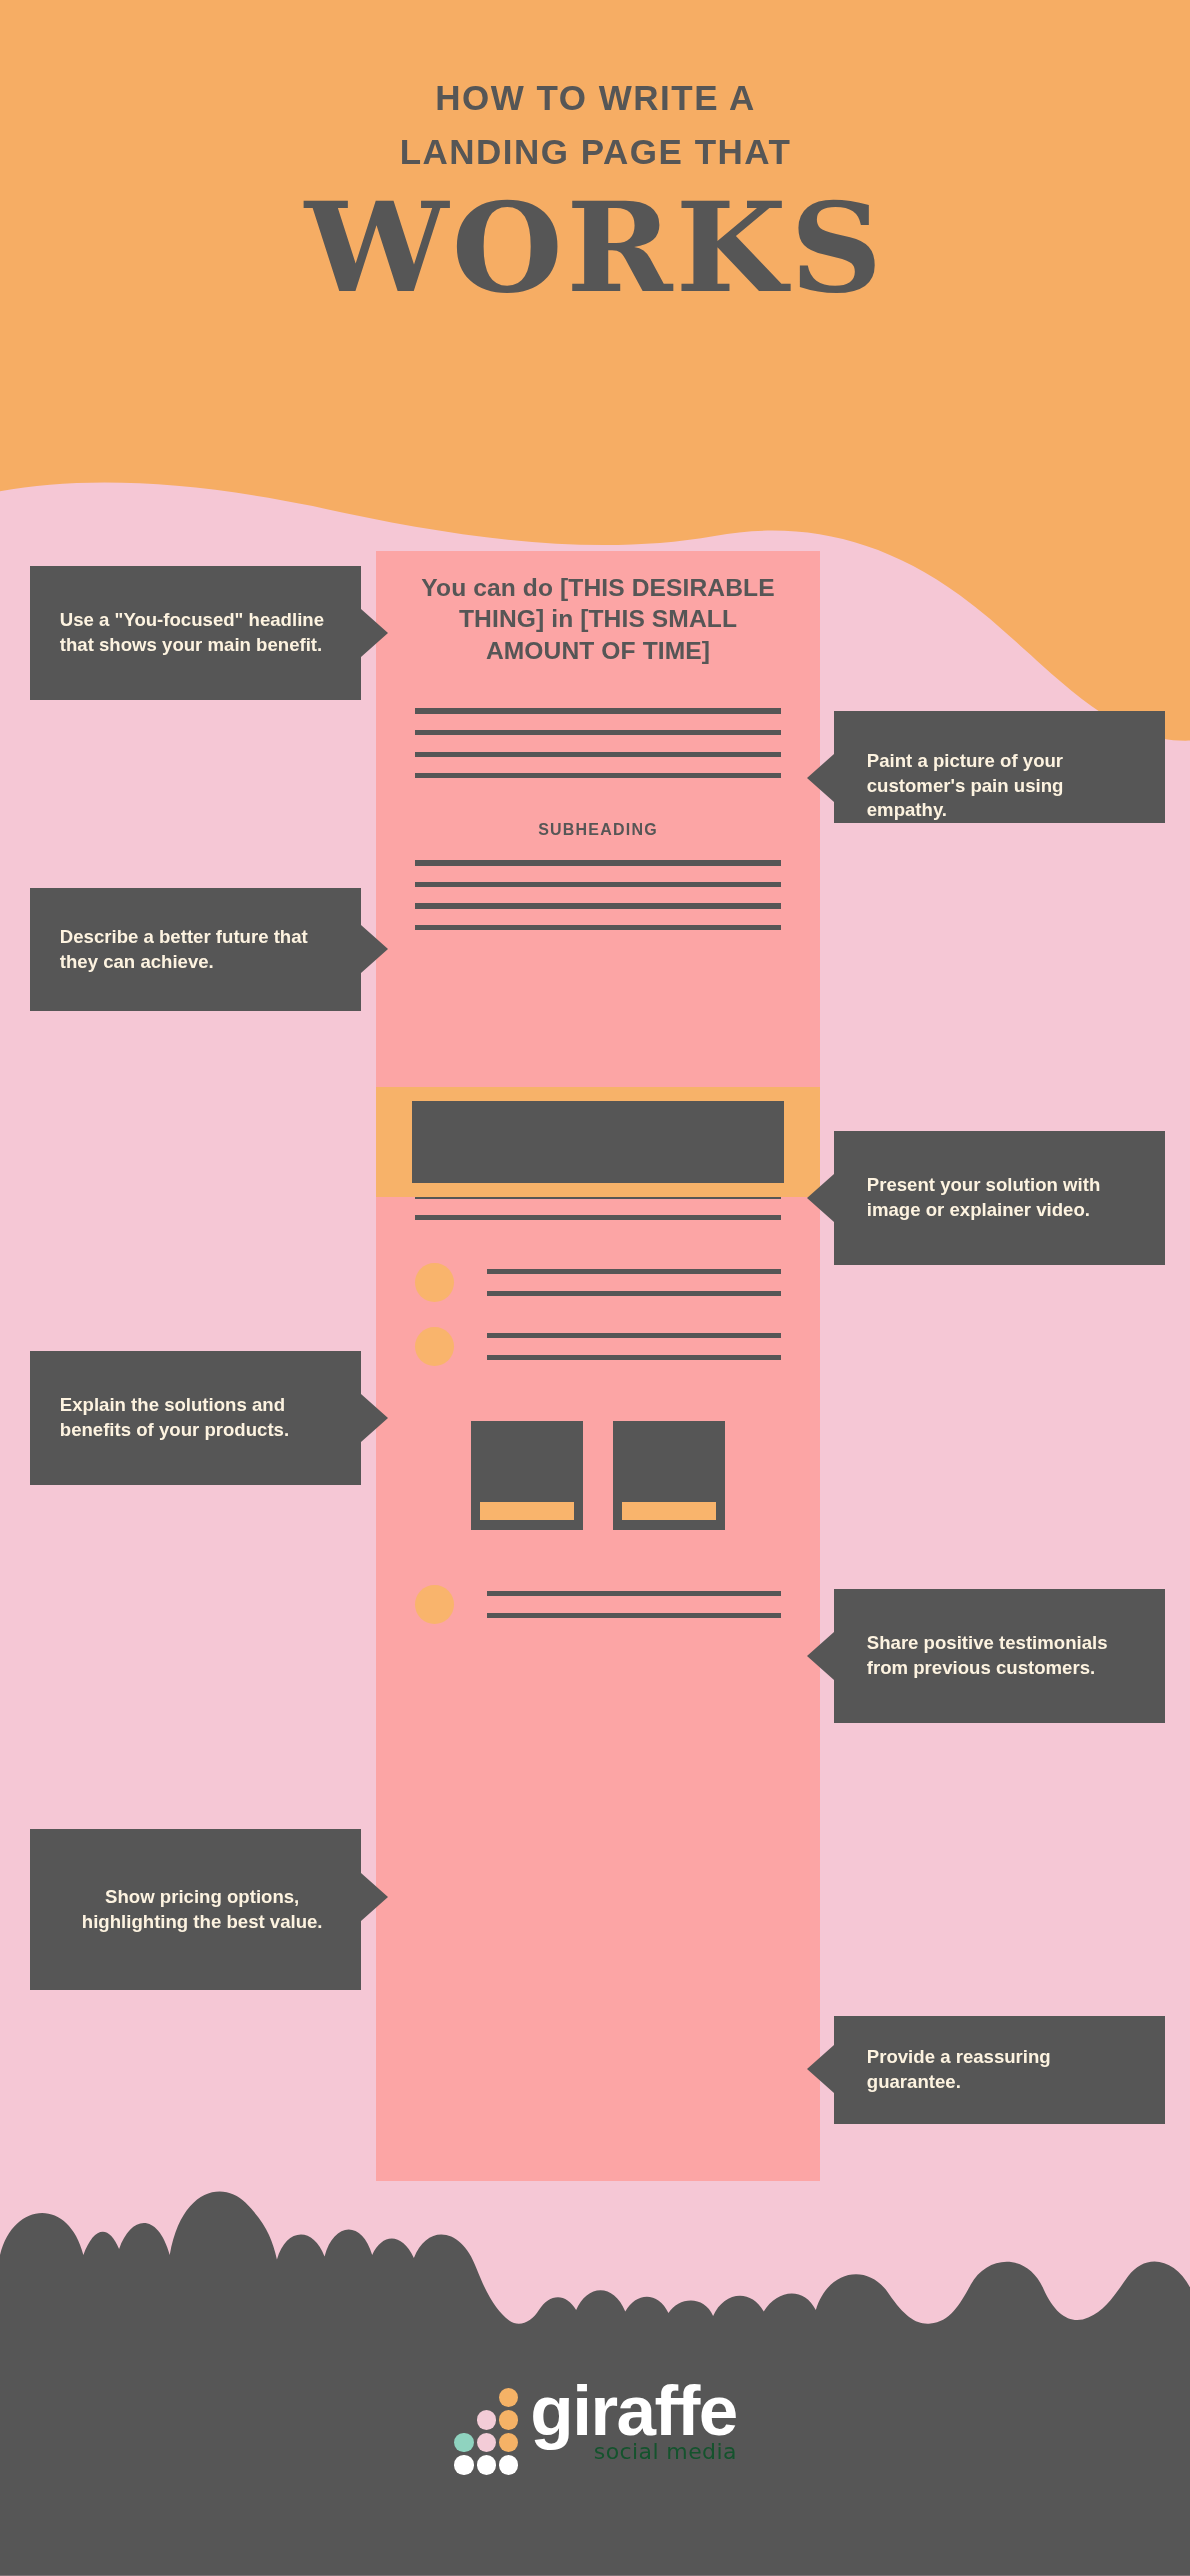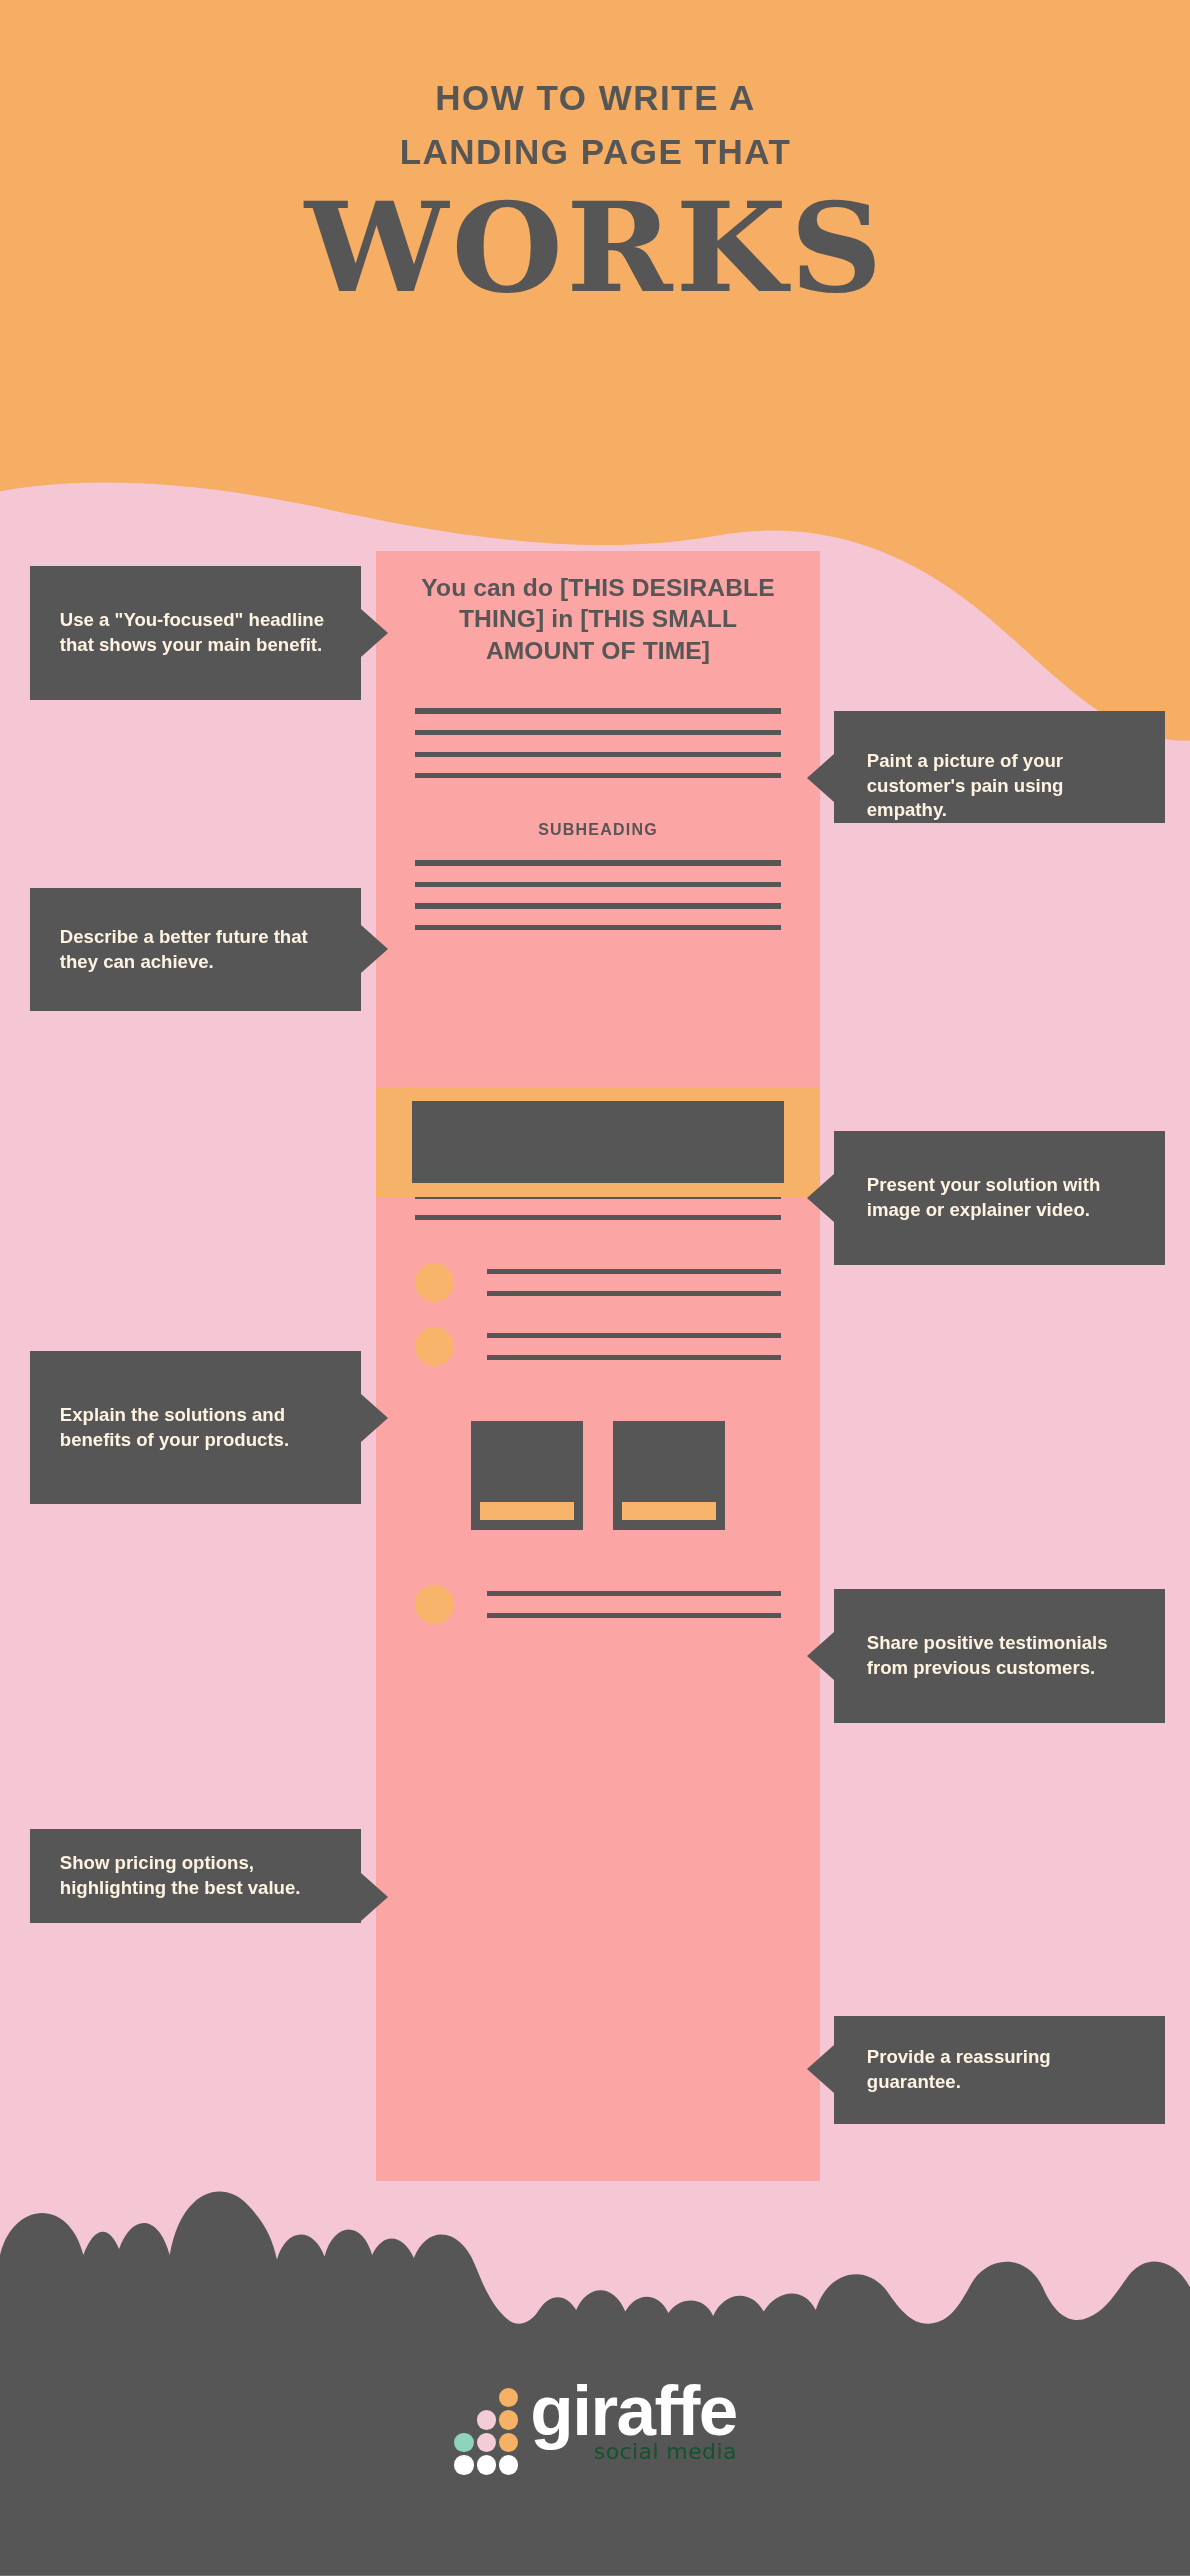--- a/index.html
+++ b/index.html
@@ -202,31 +202,31 @@
 <div class="callout left" style="top:888px;height:123px;">
   <span class="txt">Describe a better future that they can achieve.</span>
 </div>
 <div class="arrow right-point" style="top:925px;"></div>
 
 <div class="callout right" style="top:1131px;height:134px;">
   <span class="txt">Present your solution with image or explainer video.</span>
 </div>
 <div class="arrow left-point" style="top:1174px;"></div>
 
-<div class="callout left" style="top:1351px;height:153px;">
+<div class="callout left" style="top:1351px;height:134px;">
   <span class="txt">Explain the solutions and benefits of your products.</span>
 </div>
 <div class="arrow right-point" style="top:1394px;"></div>
 
 <div class="callout right" style="top:1589px;height:134px;">
   <span class="txt">Share positive testimonials from previous customers.</span>
 </div>
 <div class="arrow left-point" style="top:1632px;"></div>
 
-<div class="callout left" style="top:1829px;height:94px;">
+<div class="callout left" style="top:1829px;height:161px;text-align:center;">
   <span class="txt">Show pricing options, highlighting the best value.</span>
 </div>
 <div class="arrow right-point" style="top:1873px;"></div>
 
 <div class="callout right" style="top:2016px;height:108px;">
   <span class="txt">Provide a reassuring guarantee.</span>
 </div>
 <div class="arrow left-point" style="top:2045px;"></div>
 
 <div id="footer">

